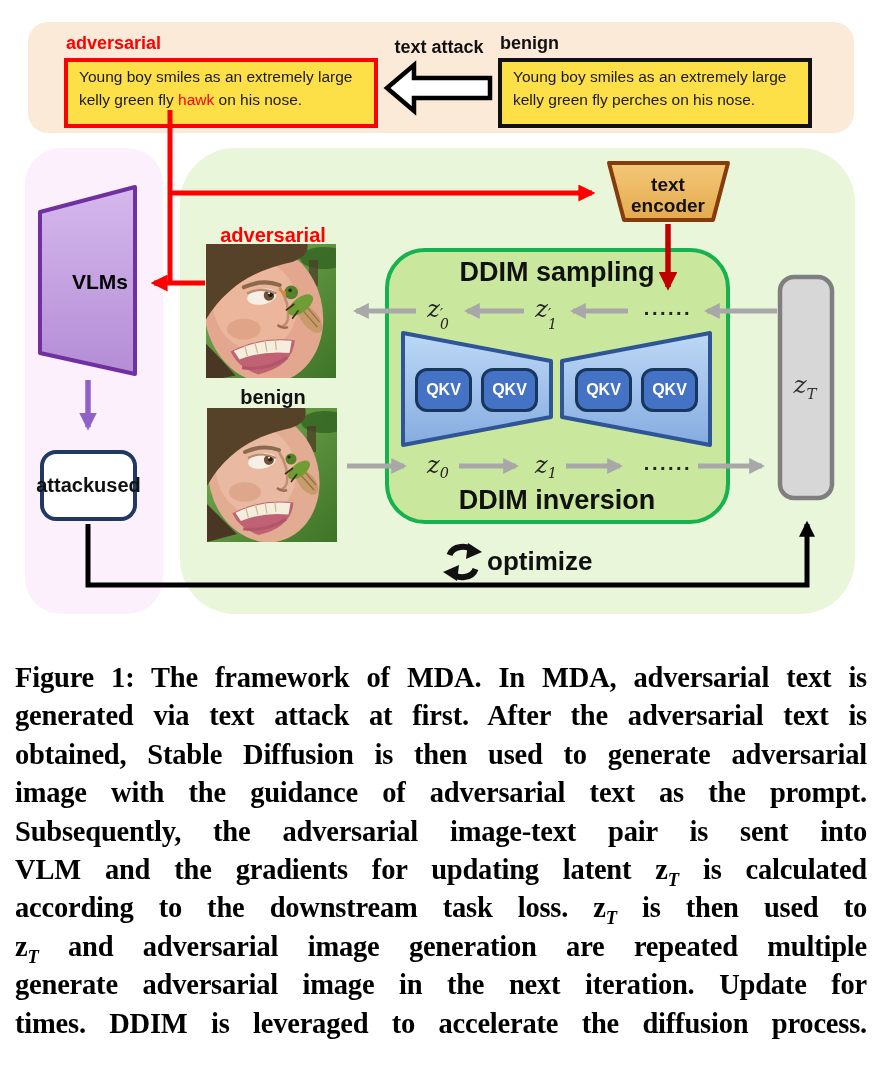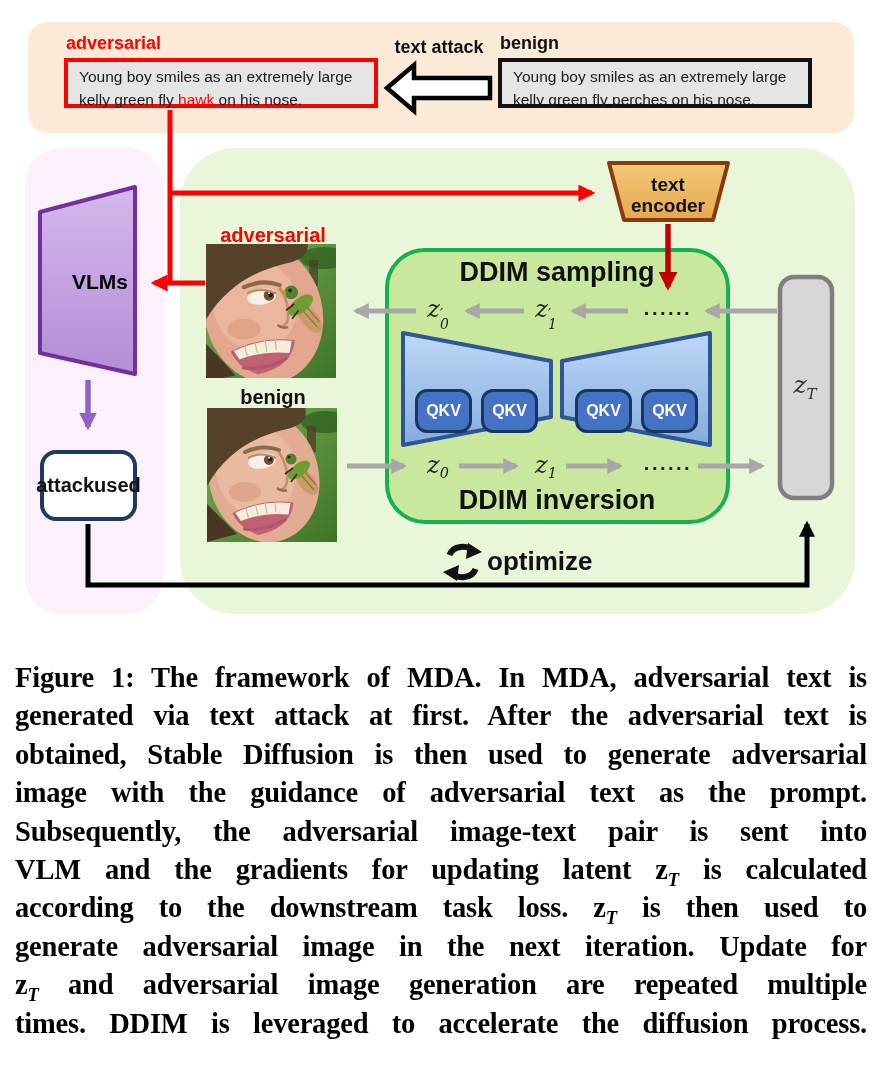--- a/index.html
+++ b/index.html
@@ -9,42 +9,42 @@
   .ctr{transform:translate(-50%,-50%);white-space:nowrap;}
 
   
   .panel-top{left:28px;top:22px;width:826px;height:111px;border-radius:20px;background:#fcead9;}
   .panel-left{left:25px;top:148px;width:138px;height:466px;border-radius:36px;background:#fbf0fc;}
   .panel-main{left:180px;top:148px;width:675px;height:466px;border-radius:55px;background:#eaf6da;}
   .inner-box{left:385px;top:248px;width:345px;height:276px;border-radius:40px;
              background:#c9e89e;border:4px solid #16b24e;box-sizing:border-box;}
 
   
-  .txtbox{width:314px;height:50px;background:#e5e5e5;box-sizing:border-box;
+  .txtbox{width:314px;height:70px;background:#fde047;box-sizing:border-box;
           font-size:15.5px;line-height:22.5px;color:#1a1a1a;padding:4px 0 0 11px;}
   .adv-box{left:64px;top:58px;border:4px solid #ff0000;}
   .ben-box{left:498px;top:58px;border:4px solid #111111;}
   .hl{color:#ff0000;}
 
   .lbl{font-weight:bold;color:#111;}
   .lbl-red{color:#ff0000;font-weight:bold;}
   .fs18{font-size:18px;} .fs20{font-size:20px;} .fs27{font-size:27px;}
 
   .img-frame{width:130px;height:134px;overflow:hidden;}
   .img-frame svg{display:block;}
 
   .vlm-label{left:100px;top:282px;font-size:21px;font-weight:bold;}
   .loss-box{left:40px;top:450px;width:97px;height:71px;border:4px solid #1f3864;border-radius:16px;
             background:#ffffff;box-sizing:border-box;display:flex;flex-direction:row;
             align-items:center;justify-content:center;font-weight:bold;font-size:20px;line-height:23px;color:#111;}
   .enc-label{left:668px;top:195px;font-size:19px;font-weight:bold;line-height:21px;text-align:center;color:#111;}
 
   .qkv{width:57px;height:44px;background:#4472c4;border:3.5px solid #17375e;border-radius:12px;
        box-sizing:border-box;display:flex;align-items:center;justify-content:center;
-       color:#ffffff;font-weight:bold;font-size:16px;margin-top:21px;}
+       color:#ffffff;font-weight:bold;font-size:16px;}
 
   .lat{font-family:"DejaVu Serif",serif;font-style:italic;font-size:24px;color:#222;}
   .lat .ss{display:inline-flex;flex-direction:column;align-items:flex-start;
            font-size:0.58em;line-height:0.72;transform:translateY(0.12em);}
   .lat sub{font-size:0.6em;}
   .dots{font-weight:bold;font-size:20px;letter-spacing:2.5px;color:#222;font-family:"Liberation Sans",sans-serif;}
   .zt-label{left:805px;top:386px;font-family:"DejaVu Serif",serif;font-style:italic;font-size:25px;color:#333;}
 
   .opt-label{left:487px;top:561px;transform:translateY(-50%);font-size:26px;font-weight:bold;color:#111;}
 
@@ -306,18 +306,18 @@
   <div class="abs opt-label">optimize</div>
 
   <div class="abs caption" id="caption">
       <div class="cap-line">Figure 1: The framework of MDA. In MDA, adversarial text is</div>
       <div class="cap-line">generated via text attack at first. After the adversarial text is</div>
       <div class="cap-line">obtained, Stable Diffusion is then used to generate adversarial</div>
       <div class="cap-line">image with the guidance of adversarial text as the prompt.</div>
       <div class="cap-line">Subsequently, the adversarial image-text pair is sent into</div>
       <div class="cap-line">VLM and the gradients for updating latent <span class="zt">z<sub>T</sub></span> is calculated</div>
       <div class="cap-line">according to the downstream task loss. <span class="zt">z<sub>T</sub></span> is then used to</div>
+      <div class="cap-line"><span class="zt">z<sub>T</sub></span> and adversarial image generation are repeated multiple</div>
       <div class="cap-line">generate adversarial image in the next iteration. Update for</div>
-      <div class="cap-line"><span class="zt">z<sub>T</sub></span> and adversarial image generation are repeated multiple</div>
       <div class="cap-line">times. DDIM is leveraged to accelerate the diffusion process.</div>
     </div>
 
 </div>
 
 </body></html>

